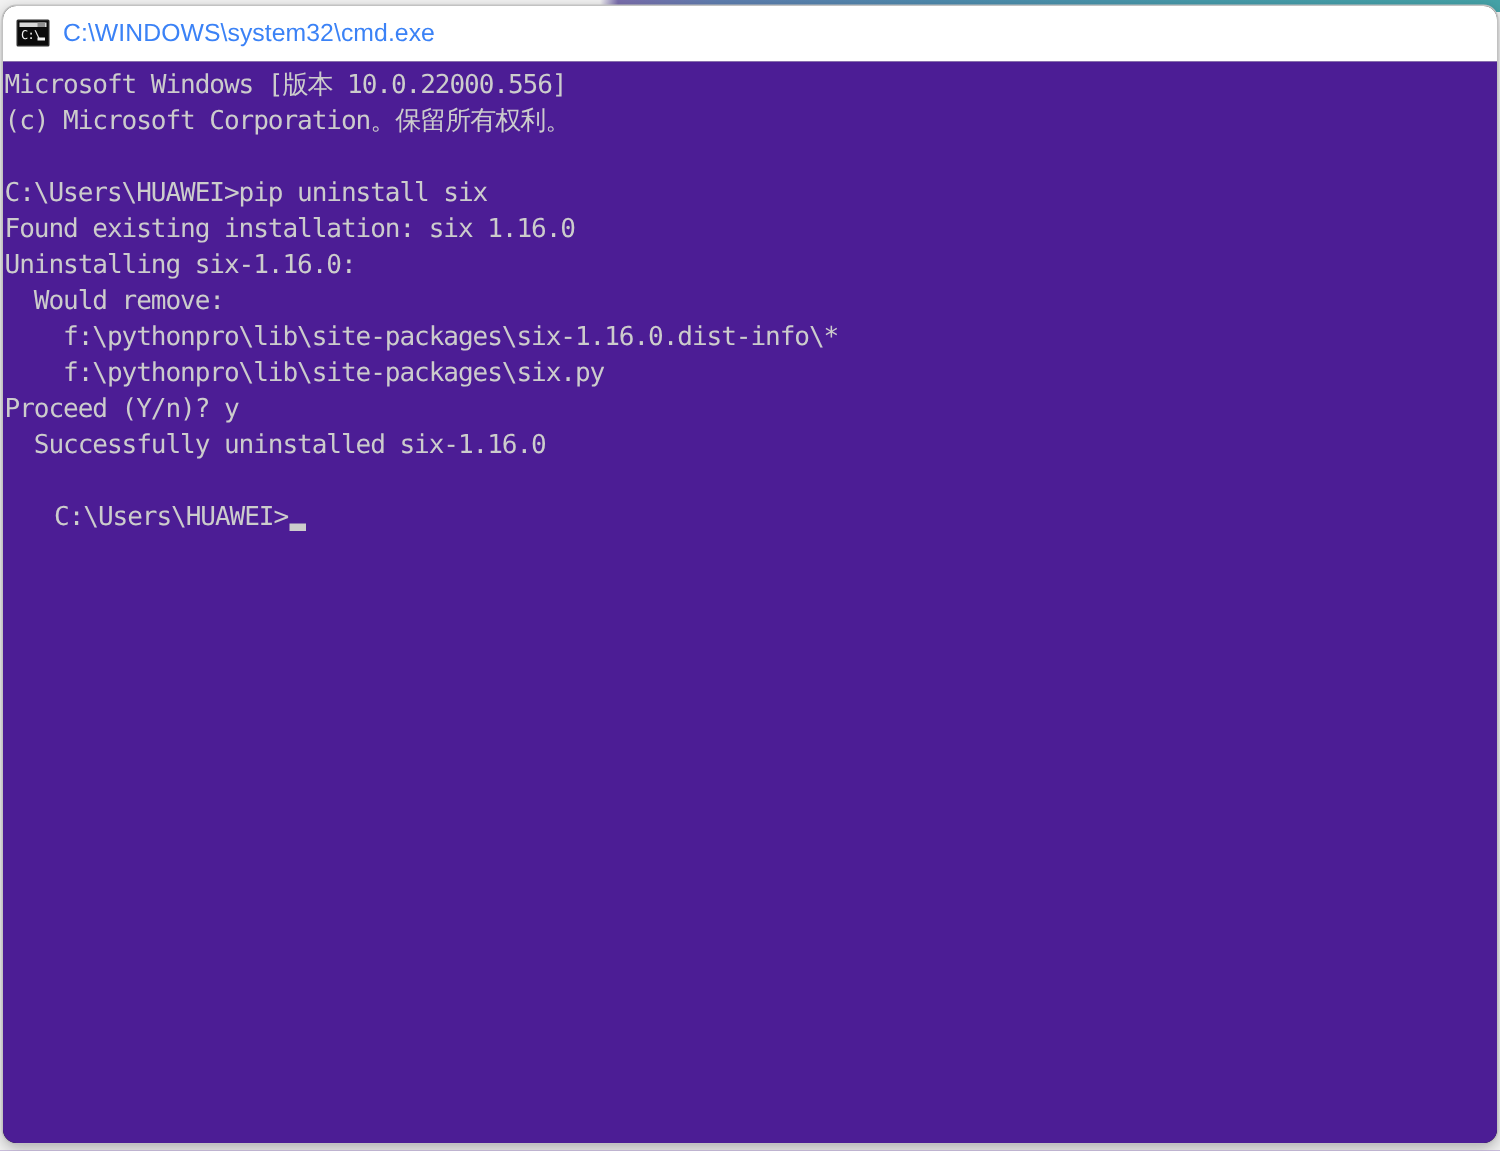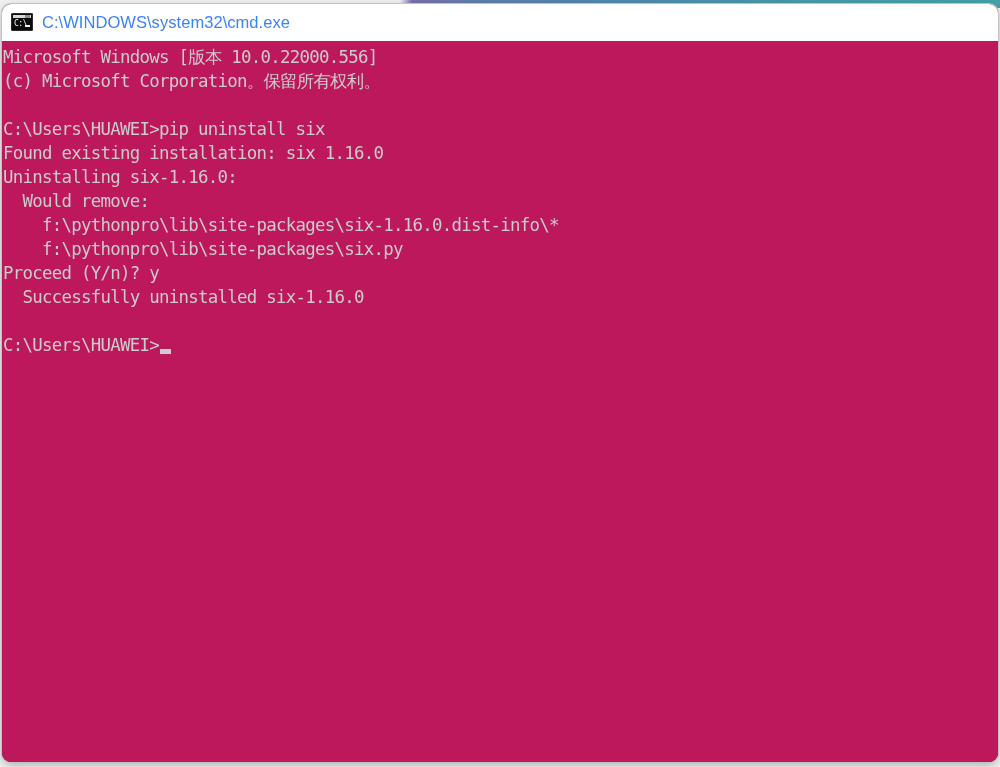--- a/index.html
+++ b/index.html
@@ -111,21 +111,21 @@
     height: 100%;
   }
   #window-controls .wc {
     width: 0px;
     height: 100%;
   }
 
   
   #console {
     flex: 1 1 auto;
-    background: #be185d;
+    background: #4c1d95;
     padding: 4px 0 0 1px;
     box-sizing: border-box;
     overflow: hidden;
     position: relative;
   }
   #console-lines {
     font-family: "DejaVu Sans Mono", "Liberation Mono", monospace;
     font-size: 17.4px;
     line-height: 24px;
     color: #cccccc;
@@ -134,20 +134,21 @@
     -webkit-font-smoothing: none;
   }
   .cline {
     height: 24px;
     white-space: pre;
     display: block;
   }
   .cline.has-cursor {
     display: flex;
     align-items: flex-end;
+    padding-left: 33px;
   }
   .cursor-block {
     display: inline-block;
     width: 11px;
     height: 5px;
     background: #cccccc;
     margin-bottom: 3px;
     margin-left: 1px;
     flex: 0 0 auto;
   }

